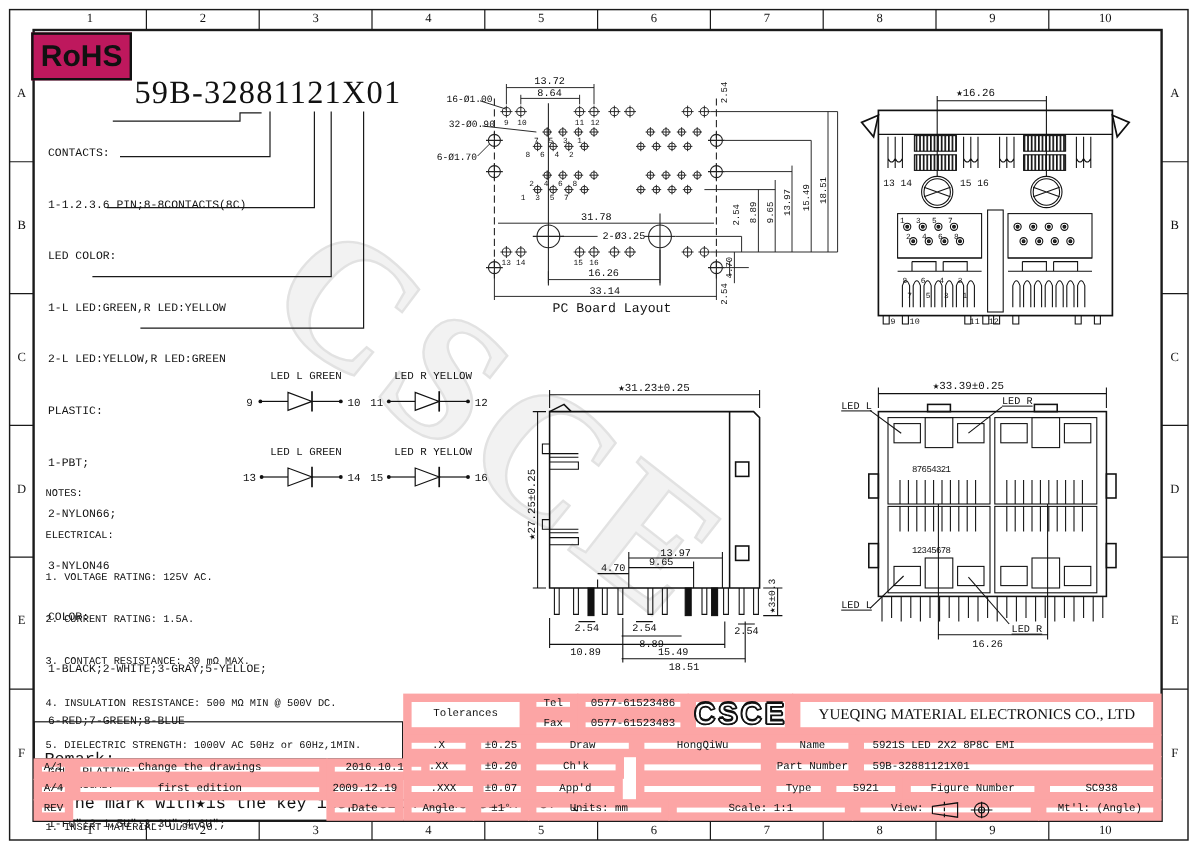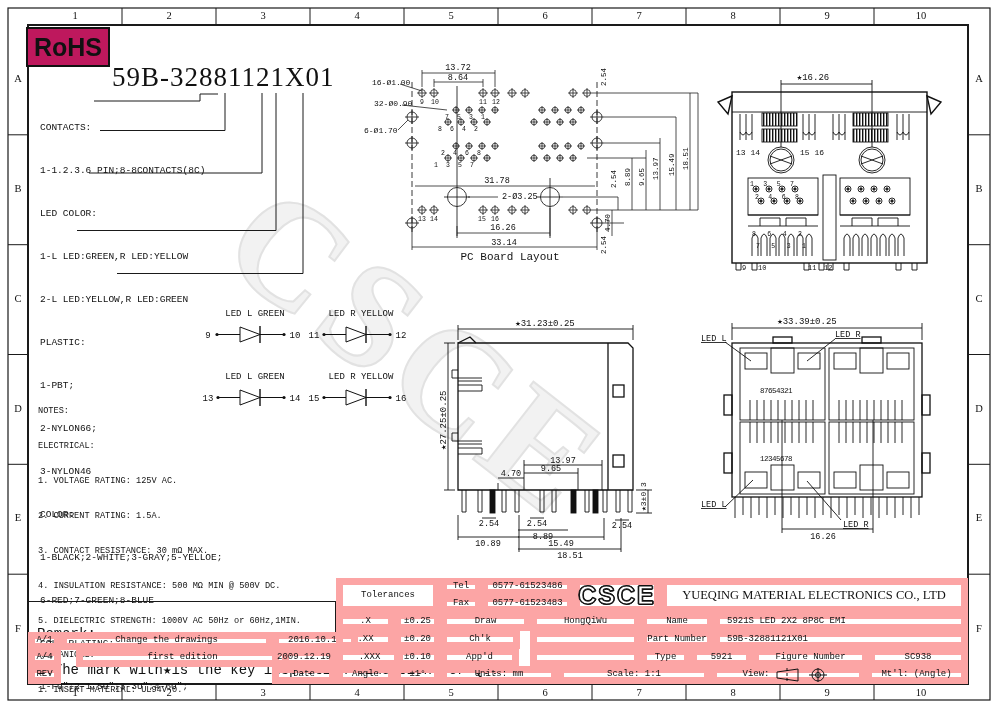--- a/index.html
+++ b/index.html
@@ -501,41 +501,41 @@
   </svg>
 
   <div class="remarkbox fg" style="left:28px;top:601px;width:308px;height:32px">
     <div>Remark:</div>
     <div>1.The mark with★is the key inspection dimension for QC.</div>
   </div>
   <div class="cell fg" style="left:28px;top:632px;width:33px;height:18px">A/1</div>
   <div class="cell fg" style="left:60px;top:632px;width:213px;height:18px">Change the drawings</div>
   <div class="cell fg" style="left:272px;top:632px;width:86px;height:18px">2016.10.10</div>
   <div class="cell fg" style="left:28px;top:649px;width:33px;height:18px">A/4</div>
-  <div class="cell fg" style="left:76px;top:649px;width:213px;height:18px">first edition</div>
+  <div class="cell fg" style="left:60px;top:649px;width:213px;height:18px">first edition</div>
   <div class="cell fg" style="left:272px;top:649px;width:64px;height:18px">2009.12.19</div>
   <div class="cell fg" style="left:28px;top:666px;width:33px;height:18px">REV</div>
   <div class="cell fg" style="left:272px;top:666px;width:64px;height:18px">Date</div>
 
   <div class="cell fg" style="left:336px;top:578px;width:104px;height:35px">Tolerances</div>
   <div class="cell fg" style="left:440px;top:578px;width:42px;height:18px">Tel</div>
   <div class="cell fg" style="left:481px;top:578px;width:93px;height:18px">0577-61523486</div>
   <div class="cell fg" style="left:440px;top:595px;width:42px;height:18px">Fax</div>
   <div class="cell fg" style="left:481px;top:595px;width:93px;height:18px">0577-61523483</div>
   <div class="cell fg" style="left:573px;top:578px;width:88px;height:35px"><span class="logo">CSCE</span></div>
   <div class="cell serifcell fg" style="left:660px;top:578px;width:308px;height:35px;flex-direction:column;font-size:12.5px">
     <div>YUEQING MATERIAL ELECTRONICS CO., LTD</div>
   </div>
 
   <div class="cell fg" style="left:336px;top:612px;width:59px;height:19px">.X</div>
   <div class="cell fg" style="left:394px;top:612px;width:47px;height:19px">±0.25</div>
   <div class="cell fg" style="left:336px;top:630px;width:59px;height:19px">.XX</div>
   <div class="cell fg" style="left:394px;top:630px;width:47px;height:19px">±0.20</div>
   <div class="cell fg" style="left:336px;top:648px;width:67px;height:19px">.XXX</div>
-  <div class="cell fg" style="left:394px;top:648px;width:47px;height:19px">±0.10</div>
+  <div class="cell fg" style="left:394px;top:648px;width:47px;height:19px">±0.07</div>
   <div class="cell fg" style="left:336px;top:666px;width:59px;height:18px">Angle</div>
   <div class="cell fg" style="left:394px;top:666px;width:47px;height:18px">±1°</div>
 
   <div class="cell fg" style="left:440px;top:612px;width:91px;height:19px">Draw</div>
   <div class="cell fg" style="left:530px;top:612px;width:111px;height:19px">HongQiWu</div>
   <div class="cell fg" style="left:440px;top:630px;width:80px;height:19px">Ch'k</div>
   <div class="cell fg" style="left:530px;top:630px;width:111px;height:19px"></div>
   <div class="cell fg" style="left:440px;top:648px;width:79px;height:19px">App'd</div>
   <div class="cell fg" style="left:530px;top:648px;width:111px;height:19px"></div>
 

